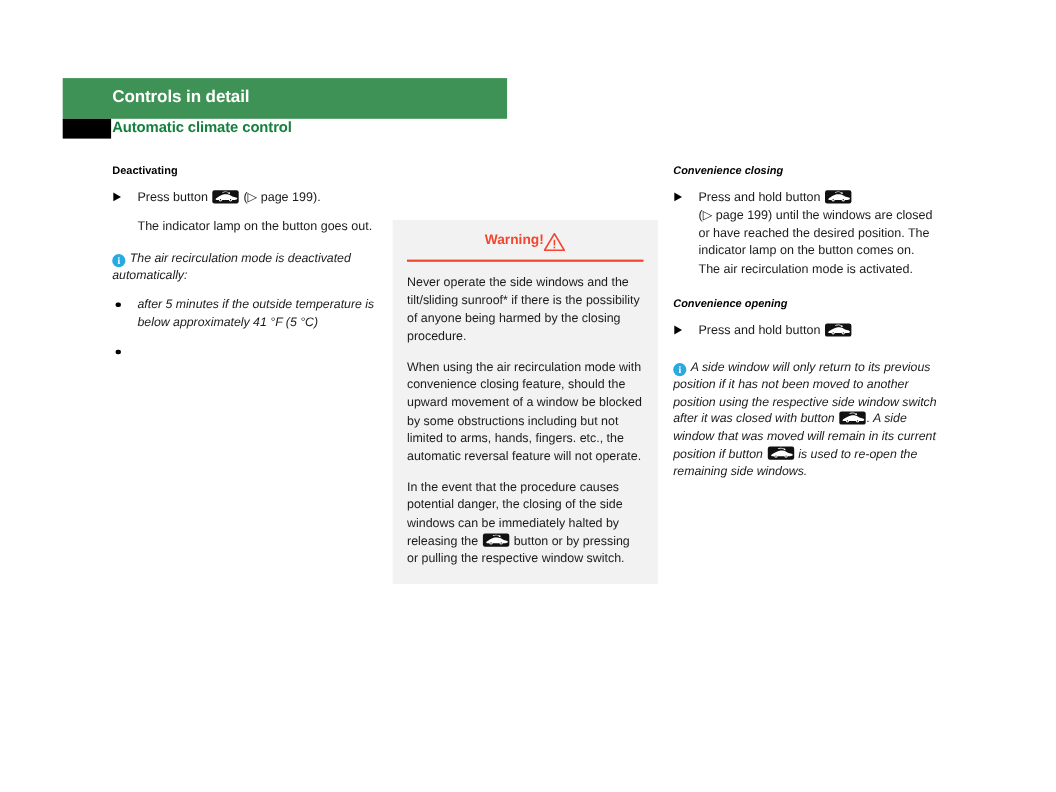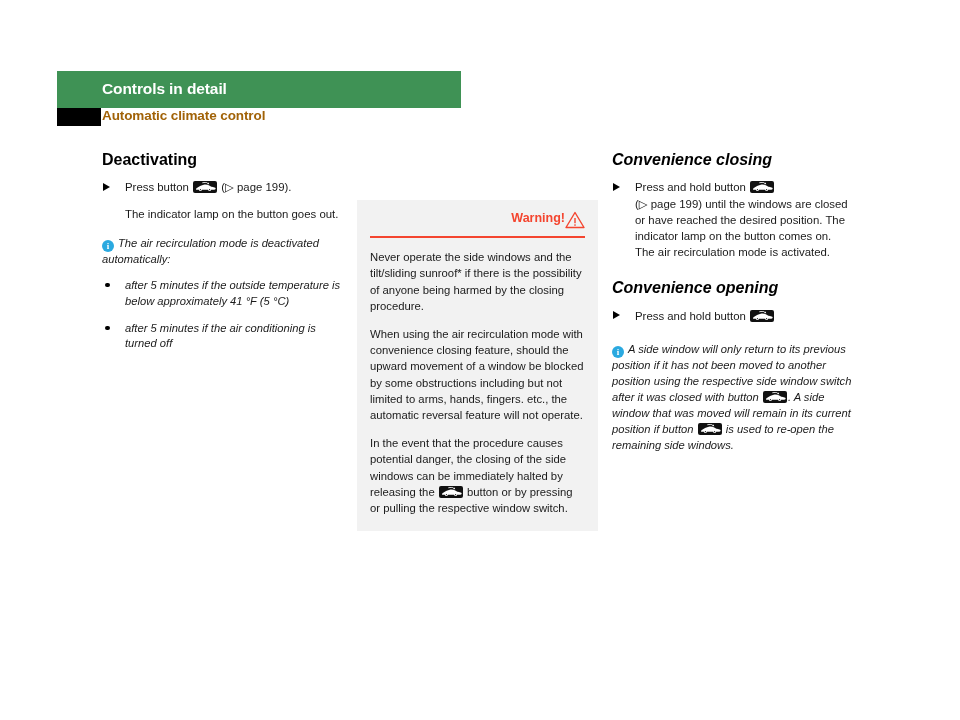--- a/index.html
+++ b/index.html
@@ -35,40 +35,40 @@
     position: absolute;
     left: 57px; top: 108px;
     width: 44px; height: 18px;
     background: #000000;
   }
   .section-title {
     position: absolute;
     left: 102px; top: 108px;
     font-size: 13.5px;
     font-weight: bold;
-    color: #a16207;
+    color: #15803d;
     letter-spacing: -0.1px;
   }
 
   
   .col {
     position: absolute;
     top: 150px;
     width: 241px;
     font-size: 11.4px;
     line-height: 1.42;
     color: #1a1a1a;
   }
   .col1 { left: 102px; }
   .col2 { left: 357px; width: 241px; }
   .col3 { left: 612px; }
 
   h3.sub {
     margin: 0 0 9px 0;
-    font-size: 16px;
+    font-size: 10px;
     font-weight: bold;
     color: #000;
     line-height: 1.28;
   }
   h3.sub.ital { font-style: italic; }
 
   
   .step {
     position: relative;
     padding-left: 23px;
@@ -140,21 +140,21 @@
   .warnbox {
     position: absolute;
     left: 357px; top: 200px;
     width: 241px;
     background: #f2f2f2;
     padding: 11px 13px 14px 13px;
   }
   .warn-head {
     display: flex;
     align-items: flex-start;
-    justify-content: flex-end;
+    justify-content: center;
     padding-bottom: 7px;
     border-bottom: 2px solid #f4452f;
   }
   .warn-label {
     color: #f4452f;
     font-weight: bold;
     font-size: 12.5px;
   }
   .warn-tri { width: 20px; height: 18px; }
   .warnbox p {
@@ -221,21 +221,21 @@
             <path d="M9.5 2.2c1.8-.8 4-.7 5.3.2l-.7.6 2.1.3-.6-1.9-.6.5c-1.6-1-4.1-1.1-6.1-.2z" fill="#ffffff"></path>
           </svg></span><span> (▷ page 199).</span>
     </div>
 
     <div class="indent">The indicator lamp on the button goes out.</div>
 
     <div class="note">
       <span class="info-ico">i</span><span>The air recirculation mode is deactivated automatically:</span>
       <ul class="bullets">
         <li><span class="dot"></span><span>after 5 minutes if the outside temperature is below approximately 41 °F (5 °C)</span></li>
-        <li><span class="dot"></span><span>after 5 minutes if the air conditioning is turned off</span></li>
+        <li><span class="dot"></span></li>
       </ul>
     </div>
   </div>
 
 
   <div class="warnbox">
     <div class="warn-head">
       <span class="warn-label">Warning!</span>
       <svg class="warn-tri" viewBox="0 0 20 18">
         <path d="M10 1.5 L19 16.5 L1 16.5 Z" fill="none" stroke="#f4452f" stroke-width="1.4" stroke-linejoin="round"></path>

